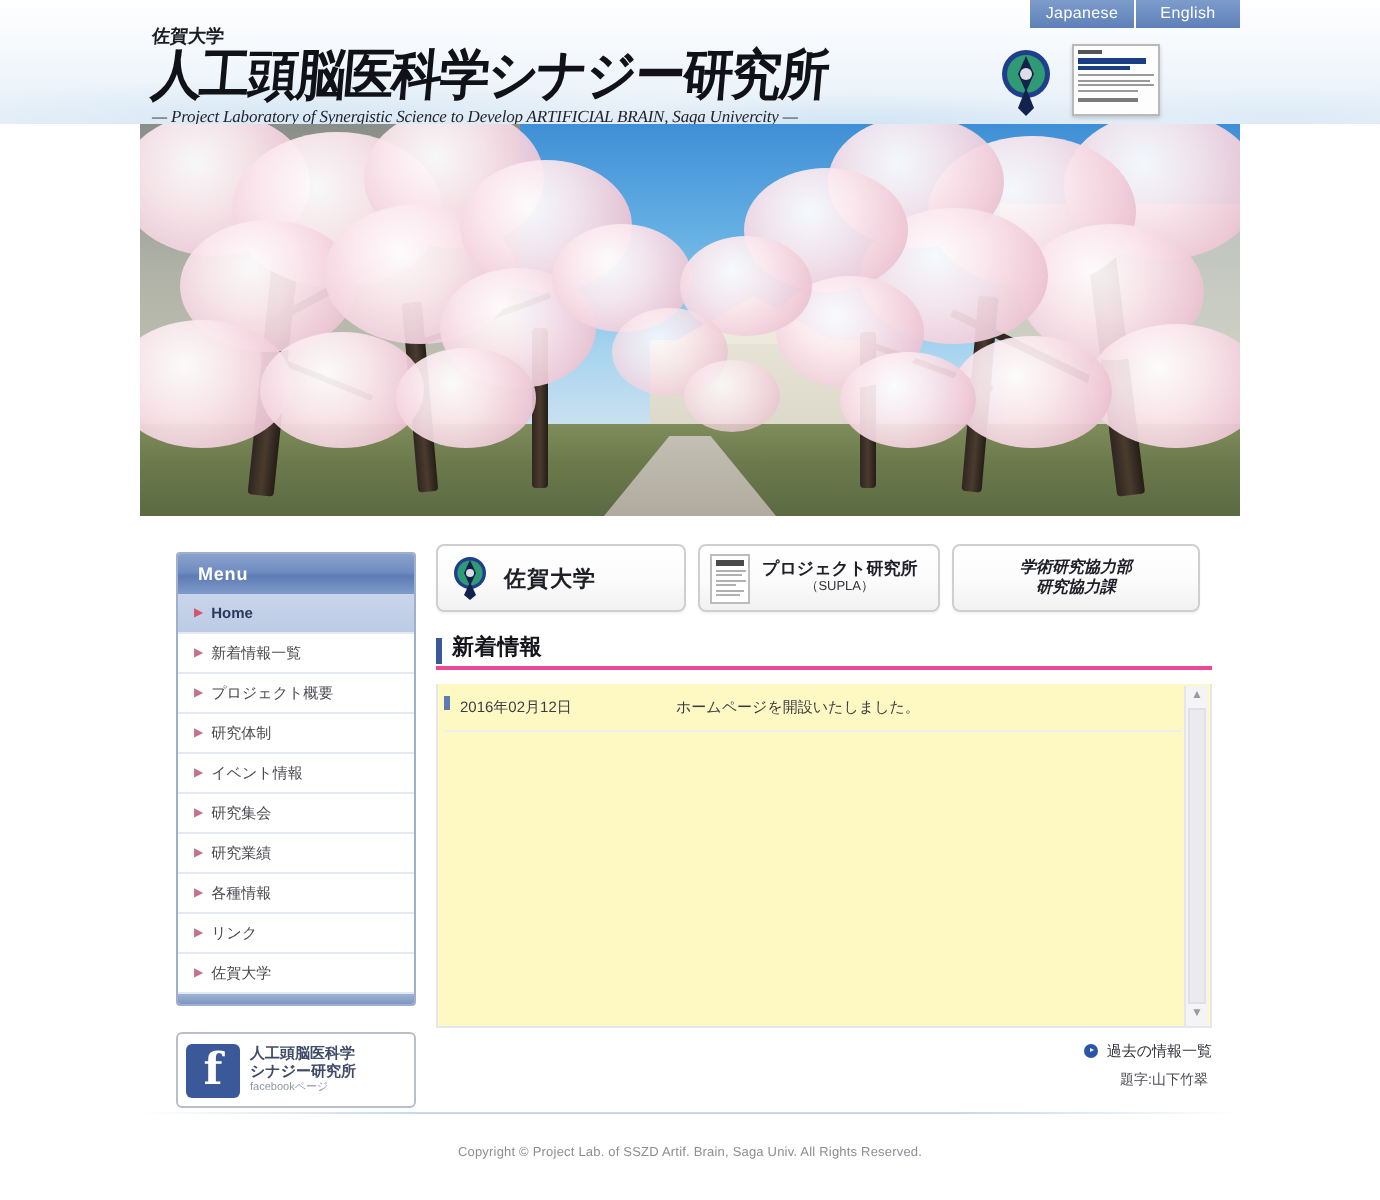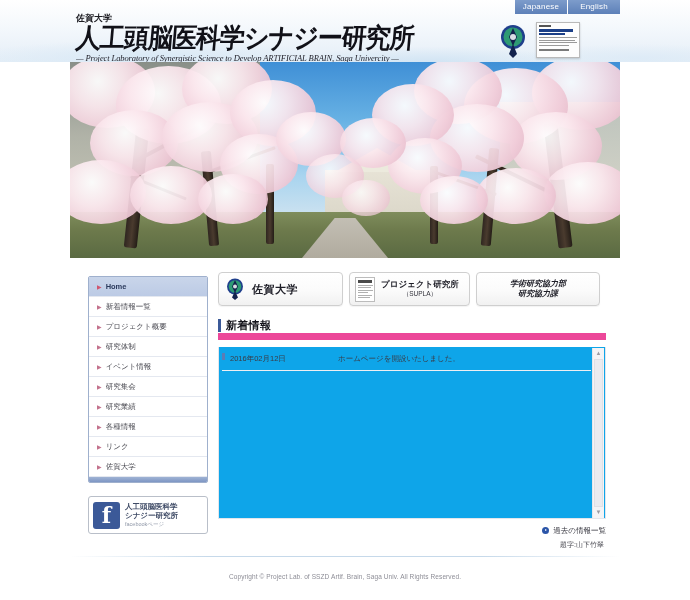--- a/index.html
+++ b/index.html
@@ -327,22 +327,22 @@
   .mini-doc-head { height: 3px; background: #4a4a4a; margin-bottom: 2px; }
   .mini-doc-line { height: 1px; background: #b0b0b0; margin-bottom: 1.5px; }
   .link-two-line { line-height: 1.15; }
   .link-l1 { font-size: 8.5px; font-weight: bold; color: #1f1f28; white-space: nowrap;}
   .link-l2 { font-size: 6.5px; color: #33333c; text-align: center; }
   .link-center { text-align: center; line-height: 1.3; }
   .link-c1, .link-c2 { font-size: 8px; font-weight: bold; color: #1f1f28; white-space: nowrap;}
 
   .news-head {
     display: flex;
-    align-items: center;
-    border-bottom: 7px solid #ec4899;
+    align-items: flex-start;
+    border-bottom: 2px solid #ec4899;
     padding-bottom: 1px;
     margin-bottom: 0px;
   }
   .news-head-bar {
     width: 3px; height: 13px;
     background: #3c5party;
     background: #3b5998;
     margin-right: 5px;
   }
   .news-head-title {
@@ -352,21 +352,21 @@
     letter-spacing: 0.3px;
     line-height: 1;
   }
 
   .news-panel {
     position: relative;
     margin-top: 7px;
     height: 172px;
     border: 1px solid #e3e6ec;
     border-top: none;
-    background: #0ea5e9;
+    background: #fef9c3;
     box-sizing: border-box;
   }
   .news-list {
     padding: 7px 14px 0 3px;
   }
   .news-item {
     display: flex;
     font-size: 7.5px;
     color: #3a3a44;
     padding-bottom: 6px;
@@ -553,20 +553,21 @@
   <div class="blossom" style="right:132px; top:114px; width:68px;  height:48px;"></div>
 
   <div class="blossom" style="left:236px; top:92px; width:58px; height:44px; opacity:0.8;"></div>
   <div class="blossom" style="left:272px; top:118px; width:48px; height:36px; opacity:0.75;"></div>
 </div>
 
 <div class="content">
 
   <div class="sidebar">
     <div class="menu-box">
+      <div class="menu-head">Menu</div>
 
       <div class="menu-item active">
         <span class="menu-arrow">▶</span><span>Home</span>
       </div>
       <div class="menu-item">
         <span class="menu-arrow">▶</span><span>新着情報一覧</span>
       </div>
       <div class="menu-item">
         <span class="menu-arrow">▶</span><span>プロジェクト概要</span>
       </div>

